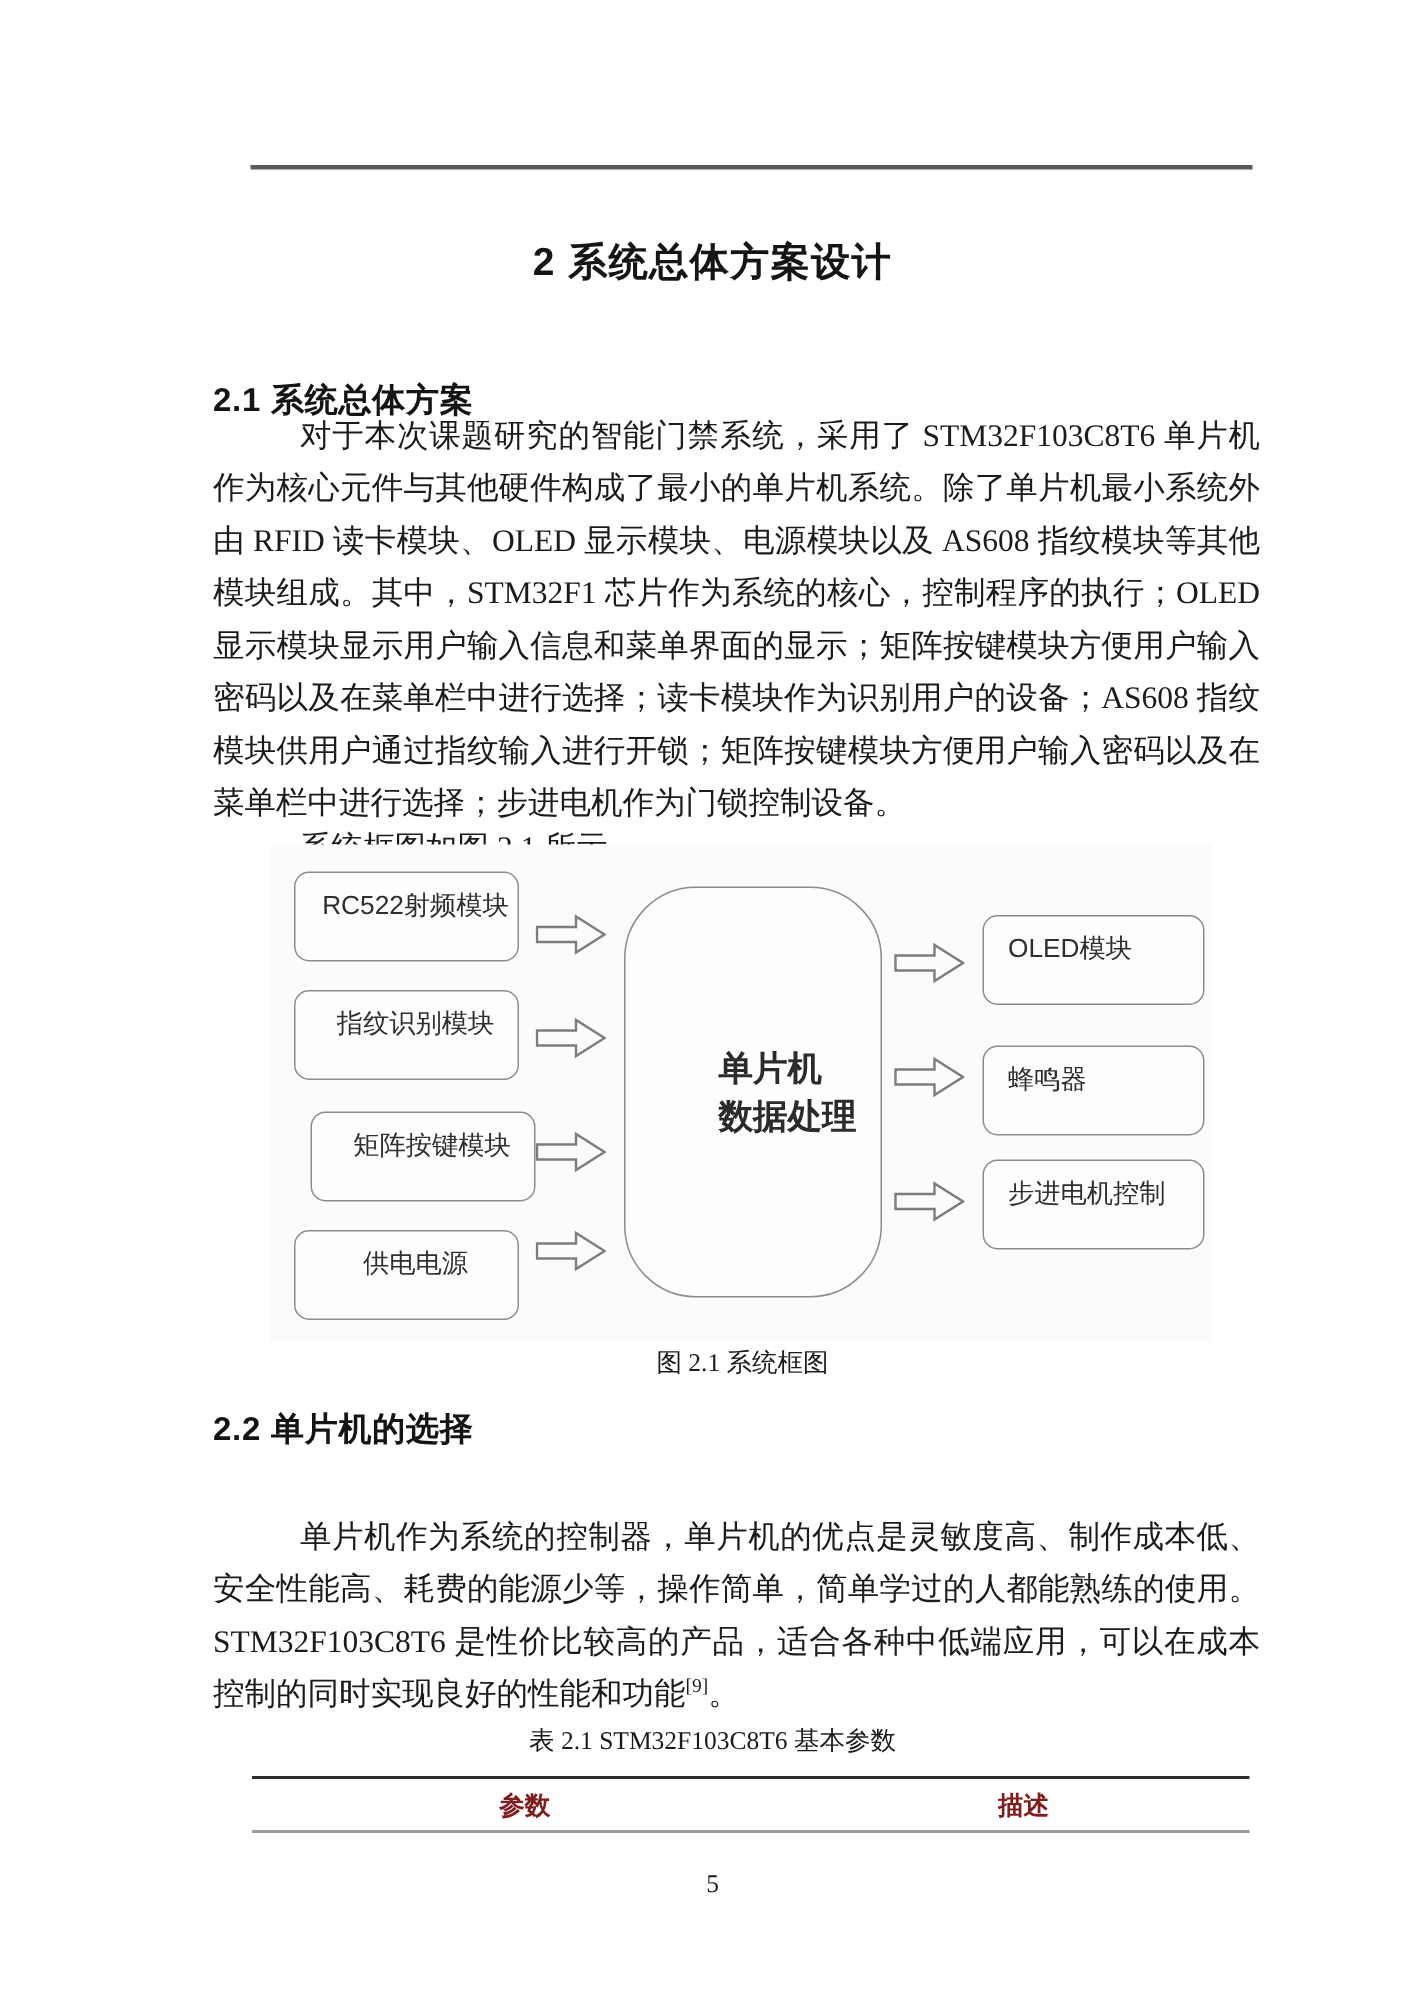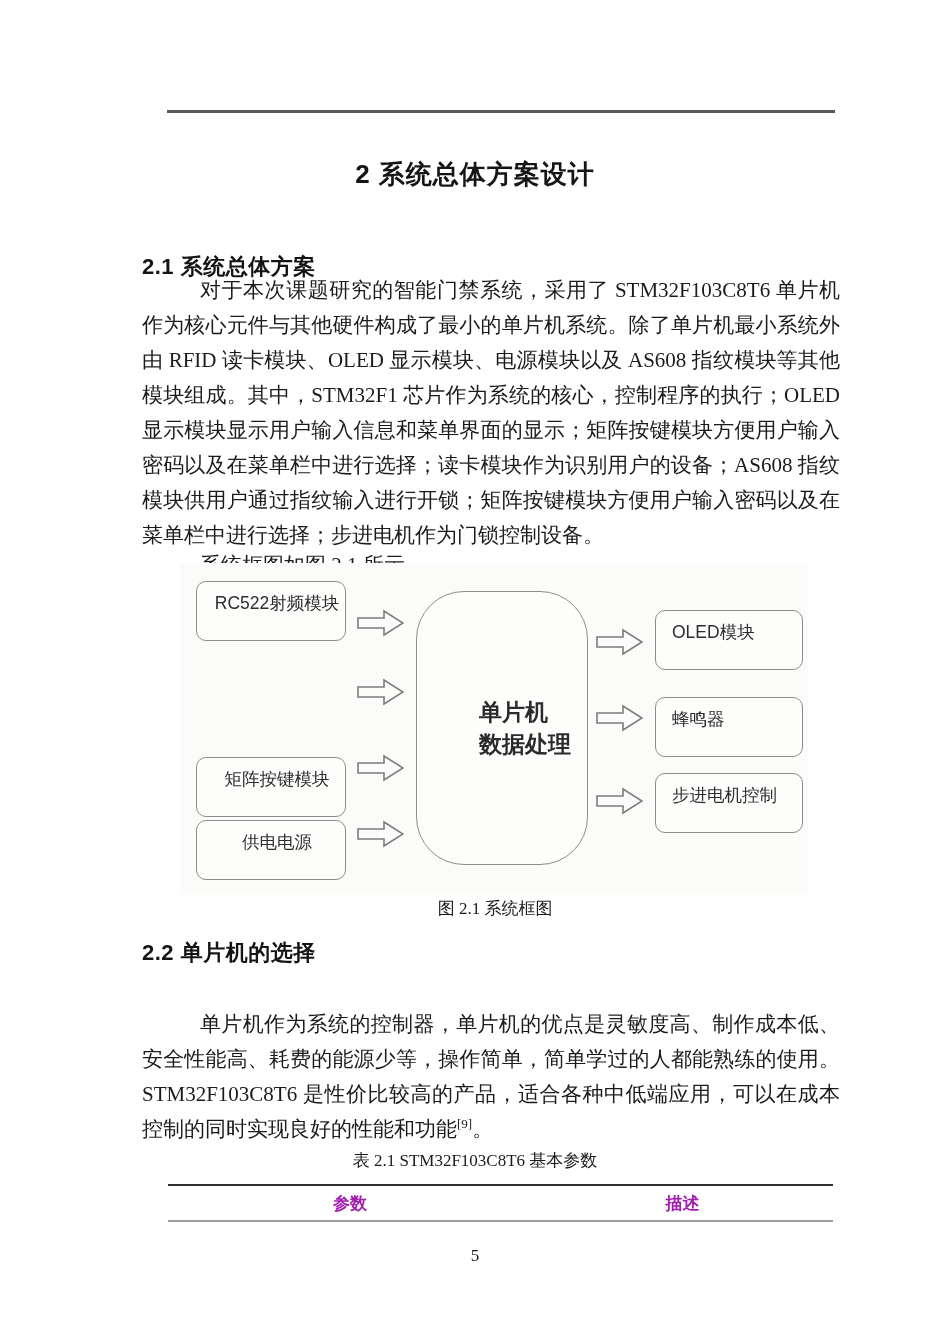--- a/index.html
+++ b/index.html
@@ -35,21 +35,21 @@
     position:absolute;left:180px;top:563px;width:628px;height:332px;
     background:#fbfbfa;
     font-family:"Liberation Sans","DejaVu Sans",sans-serif;color:#2e2e2e;
   }
   .dbox{
     position:absolute;box-sizing:border-box;background:#fdfdfc;
     border:1.5px solid #8c8c8c;border-radius:10px;
     font-size:17.5px;padding:11px 4px 0 16px;line-height:20px;
   }
   .lbox{left:16px;width:150px;height:60px;text-align:center;}
-  .lbox-1{top:18px;} .lbox-2{top:97px;} .lbox-3{top:194px;} .lbox-4{top:257px;}
+  .lbox-1{top:18px;} .lbox-2{top:97px;} .lbox-3{top:178px;margin-left:11px;} .lbox-4{top:257px;}
   .rbox{left:475px;width:148px;height:60px;}
   .rbox-1{top:47px;} .rbox-2{top:134px;} .rbox-3{top:210px;}
   .mcu-box{
     position:absolute;left:236px;top:28px;width:172px;height:274px;box-sizing:border-box;
     background:#fdfdfc;border:1.5px solid #8c8c8c;border-radius:48px;
     display:flex;align-items:center;padding-left:32px;
   }
   .mcu-text{padding-left:30px;font-size:23px;font-weight:bold;line-height:32px;color:#2b2b2b;}
   .block-arrow{position:absolute;width:47px;height:30px;}
   .la{left:177px;} .la-1{top:45px;} .la-2{top:114px;} .la-3{top:190px;} .la-4{top:256px;}
@@ -65,21 +65,21 @@
     font-size:17px;color:#1b1b1b;
   }
   .param-table{
     position:absolute;left:168px;top:1184px;width:665px;
     border-collapse:collapse;table-layout:fixed;
     border-top:2.5px solid #2f2f2f;border-bottom:2.5px solid #9c9c9c;
   }
   .param-table th{
     height:34px;vertical-align:middle;text-align:center;
     font-family:"Liberation Sans","DejaVu Sans",sans-serif;
-    font-weight:bold;font-size:17px;color:#a21caf;padding:0;
+    font-weight:bold;font-size:17px;color:#7f1d1d;padding:0;
   }
   .col-param{width:54.7%;} .col-desc{width:45.3%;}
   .page-number{
     position:absolute;left:0;top:1246px;width:100%;text-align:center;
     font-size:17px;color:#1b1b1b;
   }
 </style>
 </head>
 <body>
 
@@ -91,20 +91,21 @@
 
   <div class="section-heading heading-1">2.1 系统总体方案</div>
 
   <p class="body-text para-1">对于本次课题研究的智能门禁系统，采用了 STM32F103C8T6 单片机作为核心元件与其他硬件构成了最小的单片机系统。除了单片机最小系统外由 RFID 读卡模块、OLED 显示模块、电源模块以及 AS608 指纹模块等其他模块组成。其中，STM32F1 芯片作为系统的核心，控制程序的执行；OLED 显示模块显示用户输入信息和菜单界面的显示；矩阵按键模块方便用户输入密码以及在菜单栏中进行选择；读卡模块作为识别用户的设备；AS608 指纹模块供用户通过指纹输入进行开锁；矩阵按键模块方便用户输入密码以及在菜单栏中进行选择；步进电机作为门锁控制设备。</p>
 
   <p class="body-text para-intro">系统框图如图 2.1 所示。</p>
 
   <div class="diagram">
 
     <div class="dbox lbox lbox-1">RC522射频模块</div>
+    <div class="dbox lbox lbox-2">指纹识别模块</div>
     <div class="dbox lbox lbox-3">矩阵按键模块</div>
     <div class="dbox lbox lbox-4">供电电源</div>
 
     <span class="block-arrow la la-1">
       <svg viewBox="0 0 47 30">
           <path d="M1 10 H27 V3 L46 15 L27 27 V20 H1 Z" fill="none" stroke="#7d7d7d" stroke-width="1.6"></path>
         </svg>
     </span>
     <span class="block-arrow la la-2">
       <svg viewBox="0 0 47 30">

